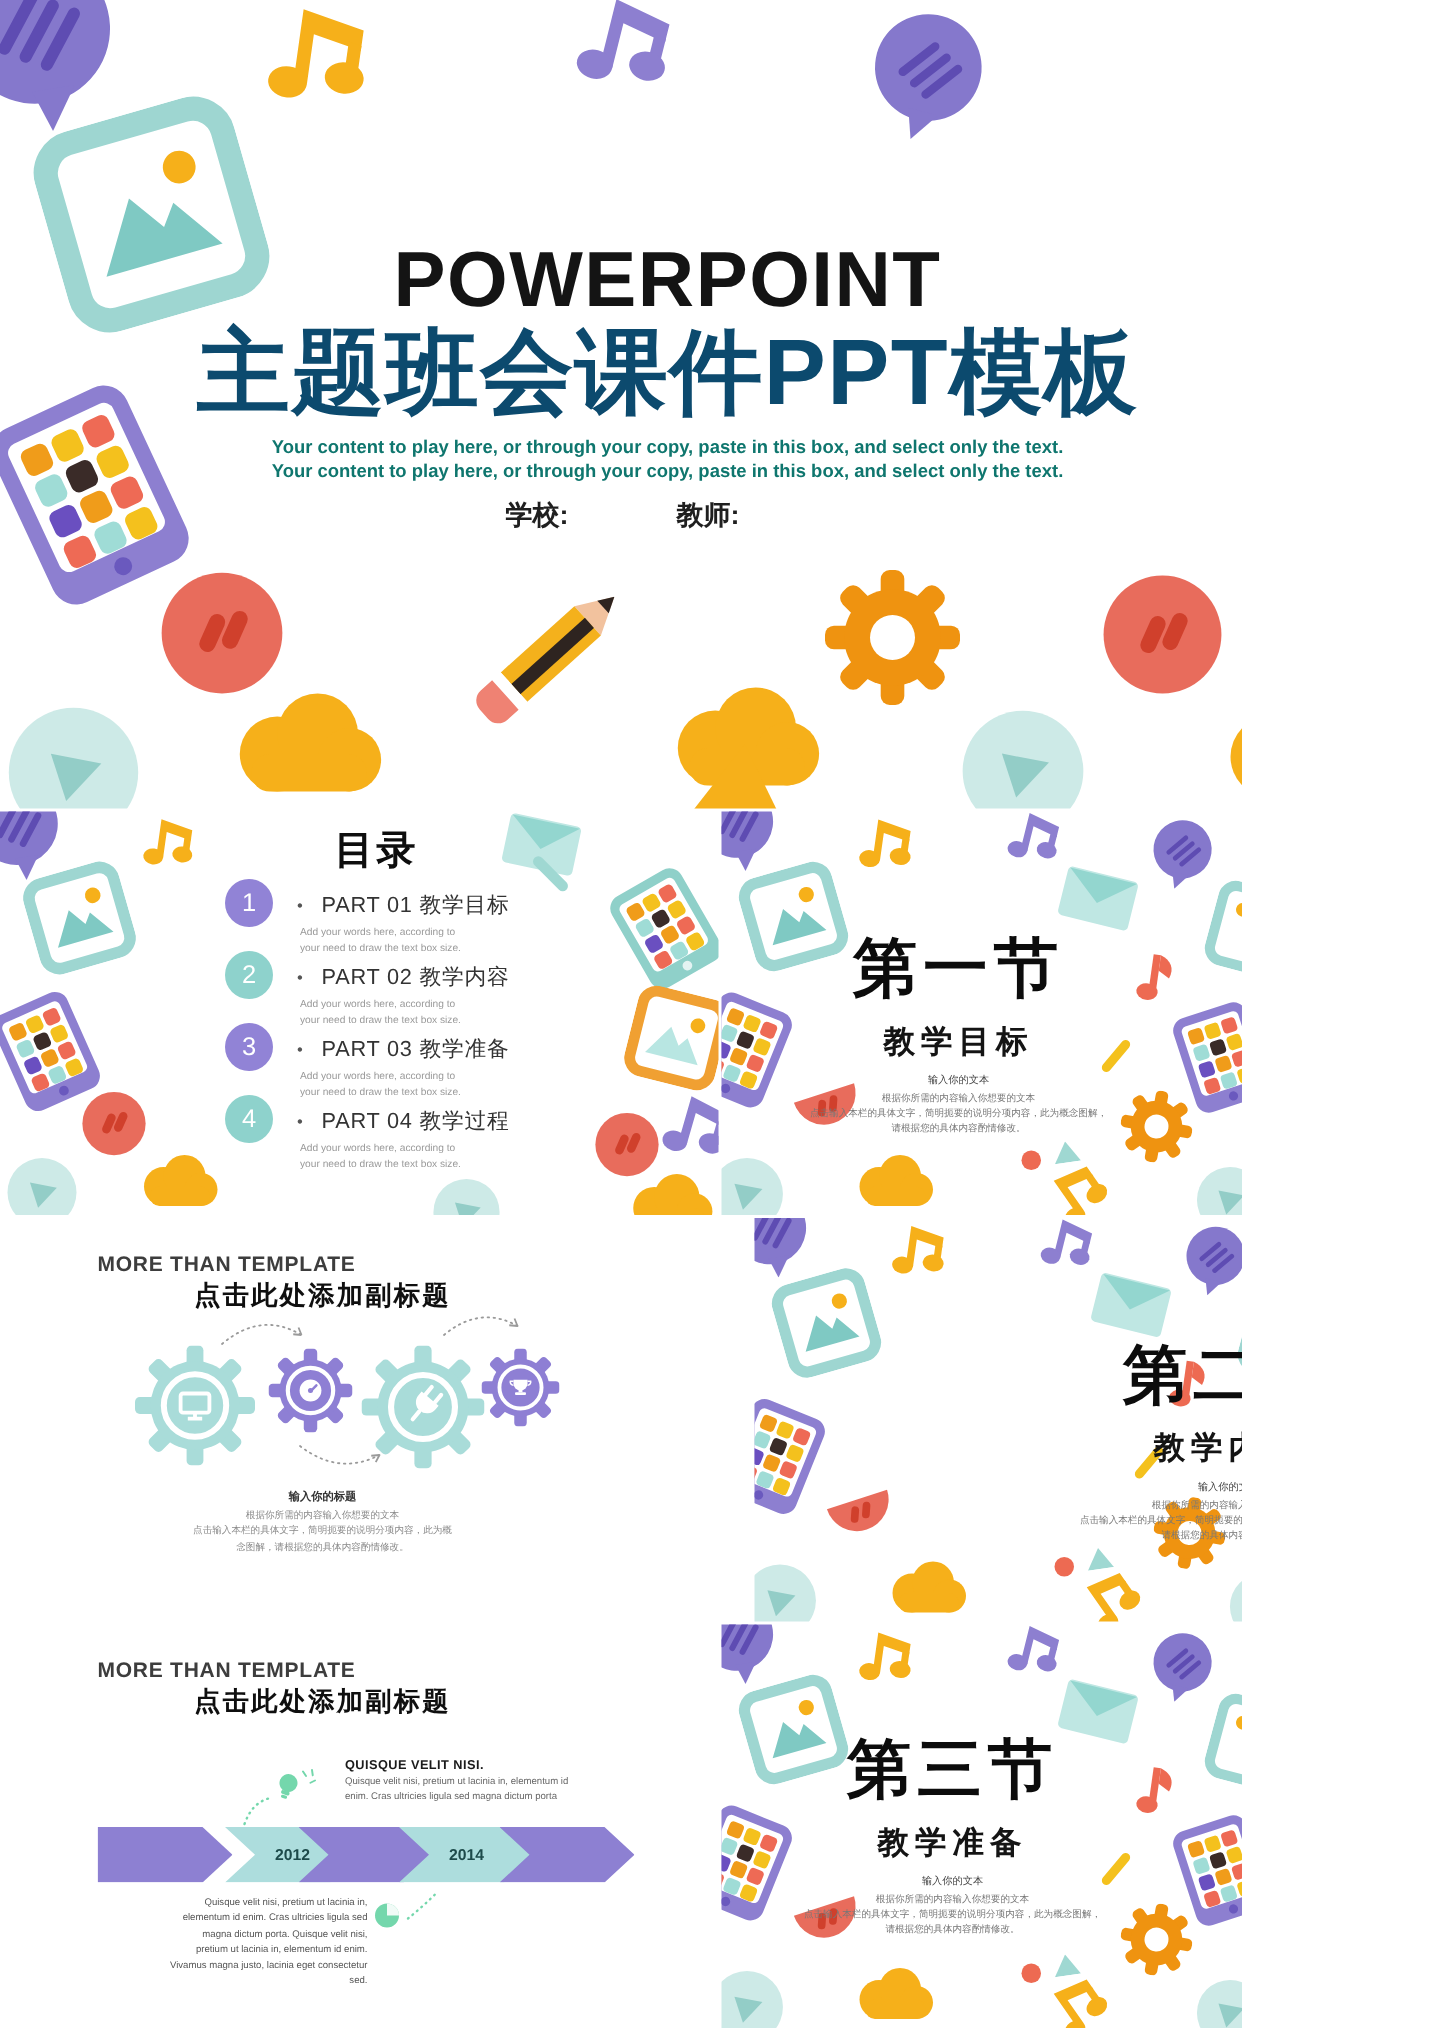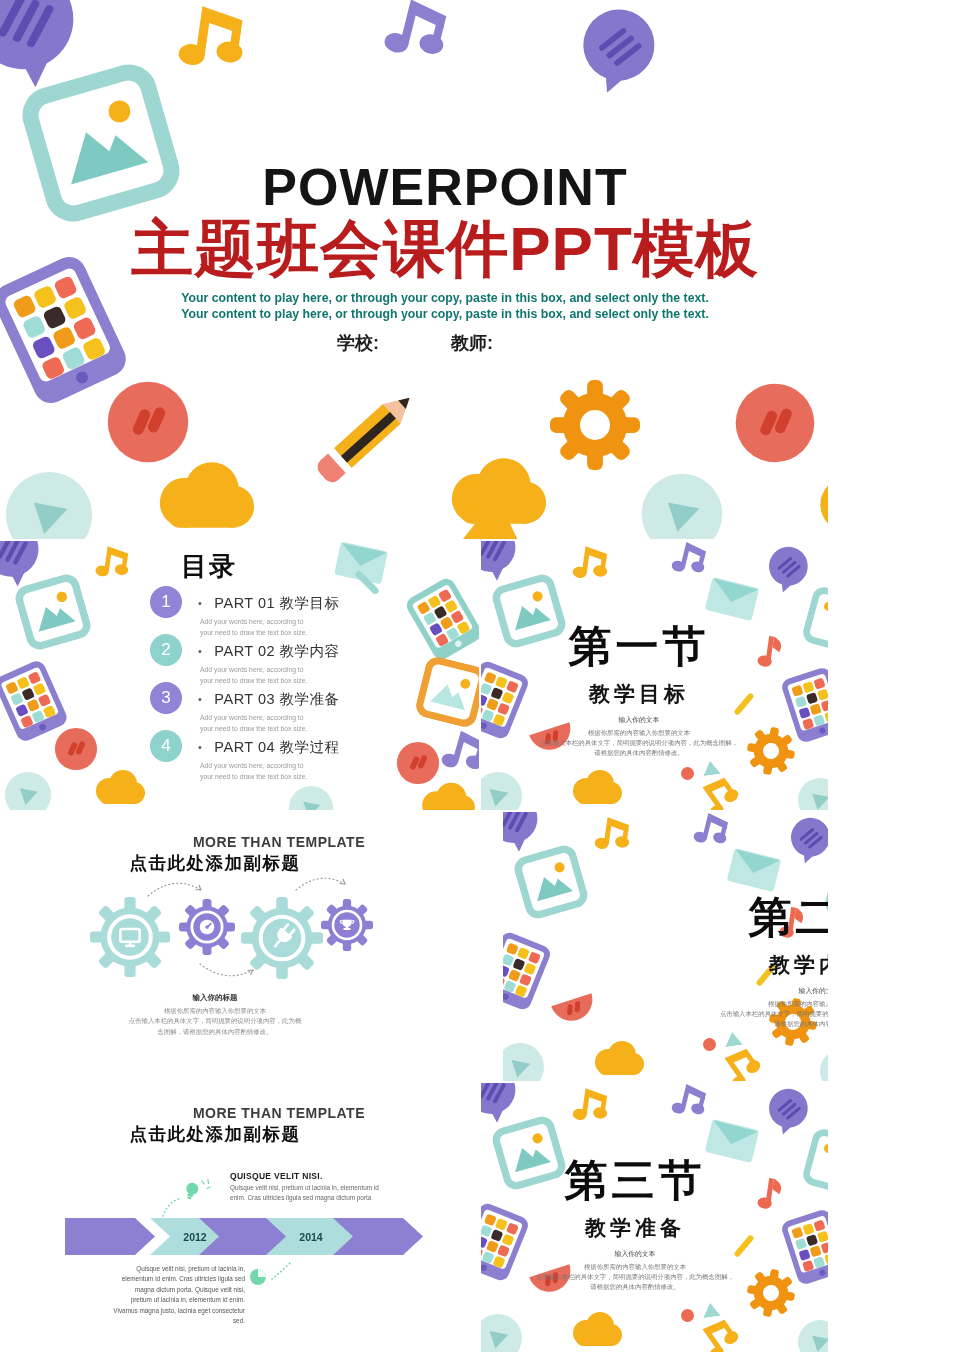--- a/index.html
+++ b/index.html
@@ -15,47 +15,47 @@
   .sec3{left:481px;top:1083px;width:479px;height:269px}
 
   .ic{position:absolute}
   .ic svg{display:block;width:100%;height:100%;overflow:visible}
   .slash{position:absolute;border-radius:99px;background:currentColor}
   .dot{position:absolute;border-radius:50%;background:currentColor}
 
   
   .cover-block{position:absolute;left:60px;top:160px;width:770px;text-align:center}
   .cv-en{font-size:52px;font-weight:700;color:#141414;letter-spacing:1px;line-height:1.05}
-  .cv-zh{font-size:62px;font-weight:800;color:#b91c1c;letter-spacing:1px;line-height:1.1}
+  .cv-zh{font-size:62px;font-weight:800;color:#0c4a6e;letter-spacing:1px;line-height:1.1}
   .cv-sub{margin-top:8px;font-size:12.3px;line-height:1.2;color:#0f766e;font-weight:600}
   .cv-field{position:absolute;top:331px;font-size:18px;font-weight:700;color:#1f1f1f}
   .cv-school{left:337px}.cv-teacher{left:451px}
 
   
-  .toc-title{position:absolute;left:181px;top:8px;width:140px;
+  .toc-title{position:absolute;left:181px;top:8px;width:140px;text-align:center;
     font-size:26px;font-weight:800;color:#0e0e0e;letter-spacing:2px}
   .toc-item{position:absolute;left:150px;width:260px;height:48px}
   .toc-num{position:absolute;left:0;top:0;width:32px;height:32px;border-radius:50%;
     color:#fff;font-size:17px;display:flex;align-items:center;justify-content:center}
   .n1,.n3{background:#9183d6}.n2,.n4{background:#8ed2cc}
   .toc-line{position:absolute;left:48px;top:8px;font-size:14.5px;color:#333;white-space:nowrap;letter-spacing:.5px}
   .toc-bullet{color:#555;font-size:11px;margin-right:12px;vertical-align:1px}
   .toc-desc{position:absolute;left:50px;top:31px;font-size:6.8px;color:#9a9a9a;line-height:1.55;white-space:nowrap}
 
   
   .sec .block{position:absolute;top:84px;width:280px;text-align:center}
   .sec1 .block{left:18px}.sec2 .block{left:176px}.sec3 .block{left:14px;top:76px}
   .sec-title{font-size:43px;font-weight:800;letter-spacing:4px;color:#0c0c0c;line-height:1}
   .sec-sub{margin-top:12px;font-size:21px;letter-spacing:4px;color:#141414;font-weight:600}
   .sec-body{margin-top:7px}
   .b1{font-size:6.8px;color:#444;margin-bottom:2.5px}
   .bl{font-size:6.4px;color:#777;line-height:1.6}
 
   
-  .mt-en{position:absolute;top:22px;left:65px;width:300px;text-align:right;
+  .mt-en{position:absolute;top:22px;left:65px;width:300px;text-align:left;
     font-size:14px;font-weight:700;color:#3d3d3d;letter-spacing:.5px}
   .mt-zh{position:absolute;top:39px;left:65px;width:300px;text-align:center;
     font-size:17.5px;font-weight:800;color:#0f0f0f;letter-spacing:1.5px}
   .gear{position:absolute}
   .gear svg{display:block;width:100%;height:100%}
   .arc{position:absolute}
   .cap{position:absolute;top:181px;left:95px;width:240px;text-align:center}
   .cap-t{font-size:7.5px;font-weight:700;color:#333;margin-bottom:3px}
   .cap-l{font-size:6.4px;color:#8a8a8a;line-height:1.6}
 

